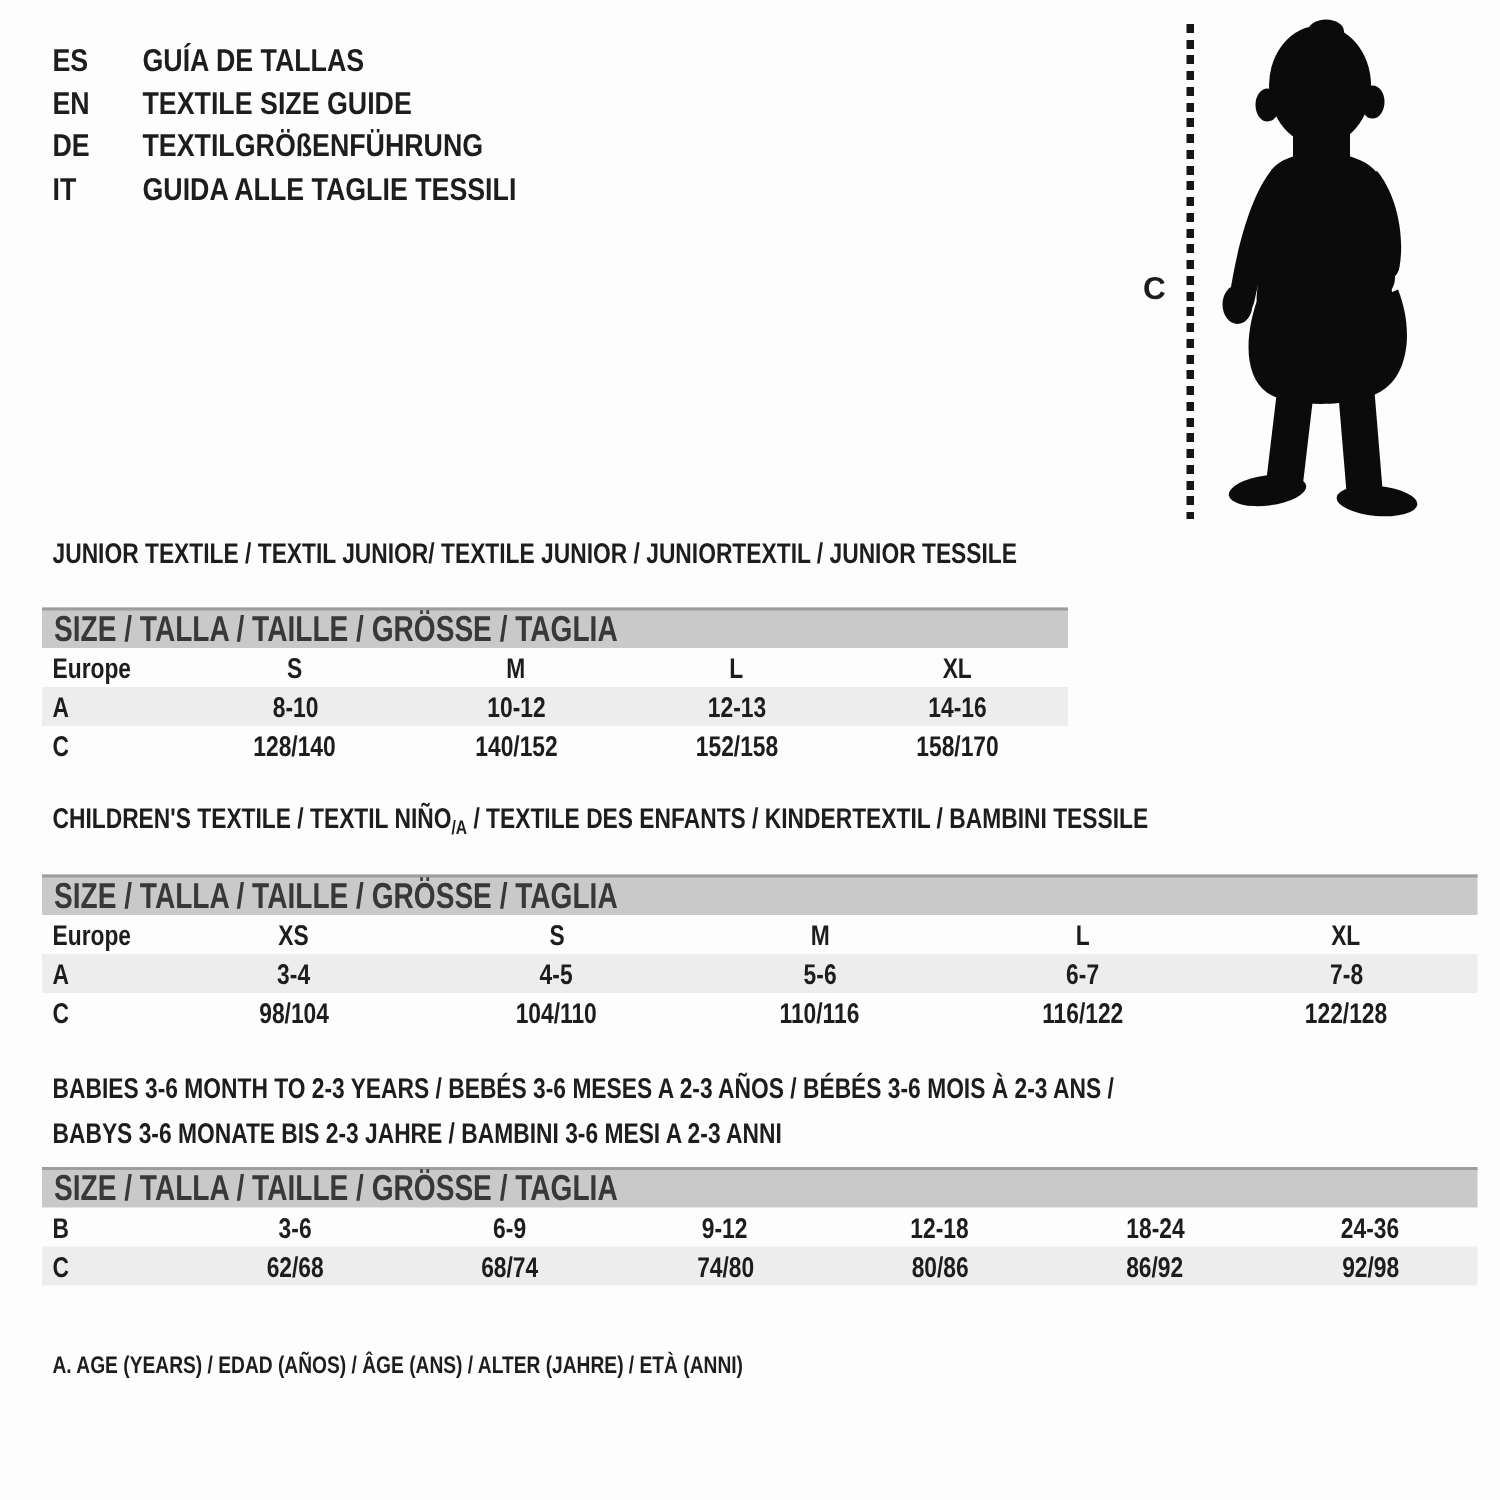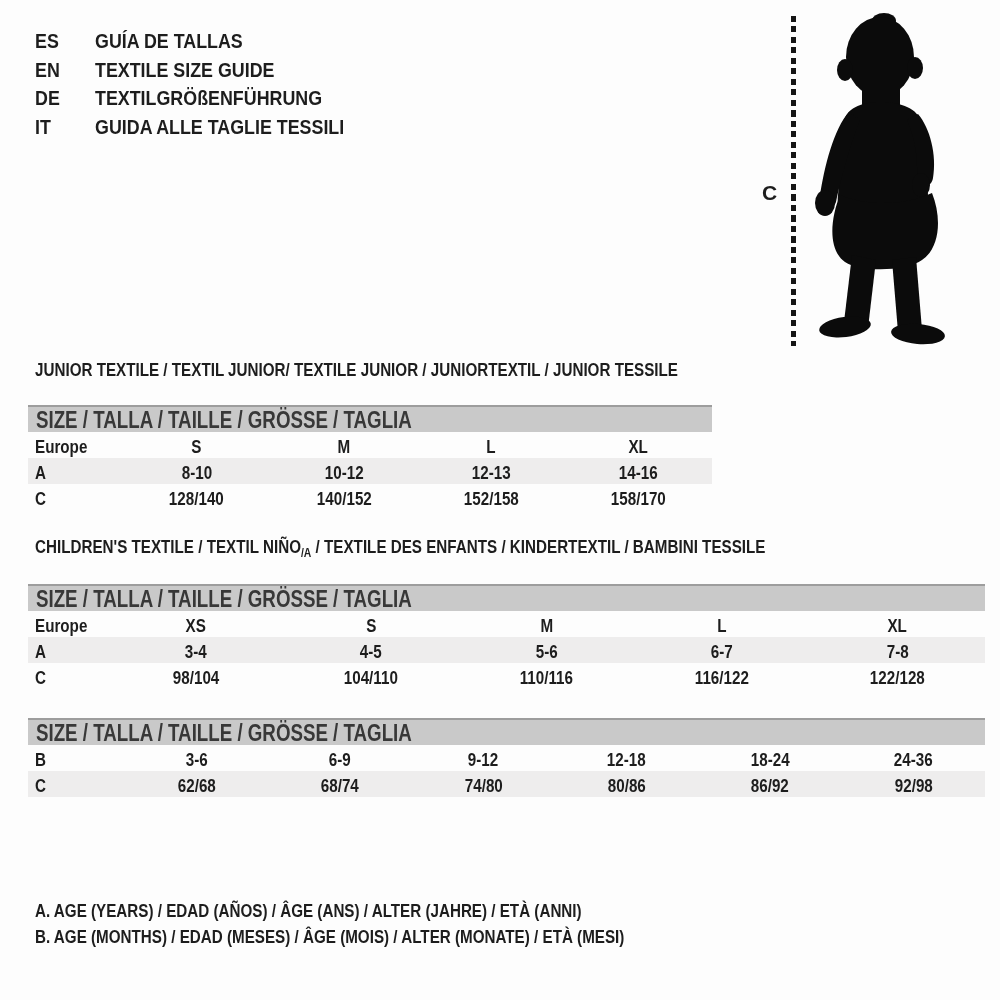--- a/index.html
+++ b/index.html
@@ -56,21 +56,21 @@
 
   .t-row { display: flex; align-items: flex-end; height: 26px; font-size: 19px; }
   .t-rows .t-row:nth-child(2) { background: var(--stripe-bg, #eeeded); }
   .t-row .lbl { box-sizing: border-box; padding-left: 7px; flex: 0 0 auto; }
   .sec-junior   .lbl { width: 95px; }
   .sec-children .lbl { width: 80px; }
   .sec-babies   .lbl { width: 97px; }
   .t-row .cell { flex: 1 1 0; text-align: center; }
 
   
-  .footnotes { position: absolute; left: 35px; top: 898px; font-size: 19px; line-height: 25.5px; white-space: nowrap; }
+  .footnotes { position: absolute; left: 35px; top: 898px; font-size: 16px; line-height: 25.5px; white-space: nowrap; }
 </style>
 </head>
 <body>
 
 <div class="canvas" style="--page-bg: #fdfdfd; --text-color: #1d1d1d; --bar-bg: #c9c9c9; --bar-border: #9d9d9d; --stripe-bg: #eeeded; --silhouette: #0b0b0b;">
 
   <div class="lang-list">
       <div class="lang-row">
         <span class="lang-code"><span class="cx l">ES</span></span>
         <span class="lang-label"><span class="cx l">GUÍA DE TALLAS</span></span>
@@ -170,20 +170,24 @@
           <span class="cell"><span class="cx c">98/104</span></span>
           <span class="cell"><span class="cx c">104/110</span></span>
           <span class="cell"><span class="cx c">110/116</span></span>
           <span class="cell"><span class="cx c">116/122</span></span>
           <span class="cell"><span class="cx c">122/128</span></span>
         </div>
       </div>
   </section>
 
   <section class="sec sec-babies">
+    <div class="sec-title">
+        <div class="title-line"><span class="cx l"><span>BABIES 3-6 MONTH TO 2-3 YEARS / BEBÉS 3-6 MESES A 2-3 AÑOS / BÉBÉS 3-6 MOIS À 2-3 ANS /</span></span></div>
+        <div class="title-line"><span class="cx l"><span>BABYS 3-6 MONATE BIS 2-3 JAHRE / BAMBINI 3-6 MESI A 2-3 ANNI</span></span></div>
+      </div>
     <div class="bar">
         <span class="cx l">SIZE / TALLA / TAILLE / GRÖSSE / TAGLIA</span>
       </div>
     <div class="t-rows">
         <div class="t-row">
           <span class="lbl"><span class="cx l">B</span></span>
           <span class="cell"><span class="cx c">3-6</span></span>
           <span class="cell"><span class="cx c">6-9</span></span>
           <span class="cell"><span class="cx c">9-12</span></span>
           <span class="cell"><span class="cx c">12-18</span></span>
@@ -197,16 +201,15 @@
           <span class="cell"><span class="cx c">74/80</span></span>
           <span class="cell"><span class="cx c">80/86</span></span>
           <span class="cell"><span class="cx c">86/92</span></span>
           <span class="cell"><span class="cx c">92/98</span></span>
         </div>
       </div>
   </section>
 
   <div class="footnotes">
       <div class="fn-line"><span class="cx l">A. AGE (YEARS) / EDAD (AÑOS) / ÂGE (ANS) / ALTER (JAHRE) / ETÀ (ANNI)</span></div>
-      <div class="fn-line"><span class="cx l">B. AGE (MONTHS) / EDAD (MESES) / ÂGE (MOIS) / ALTER (MONATE) / ETÀ (MESI)</span></div>
     </div>
 
 </div>
 
 </body></html>

